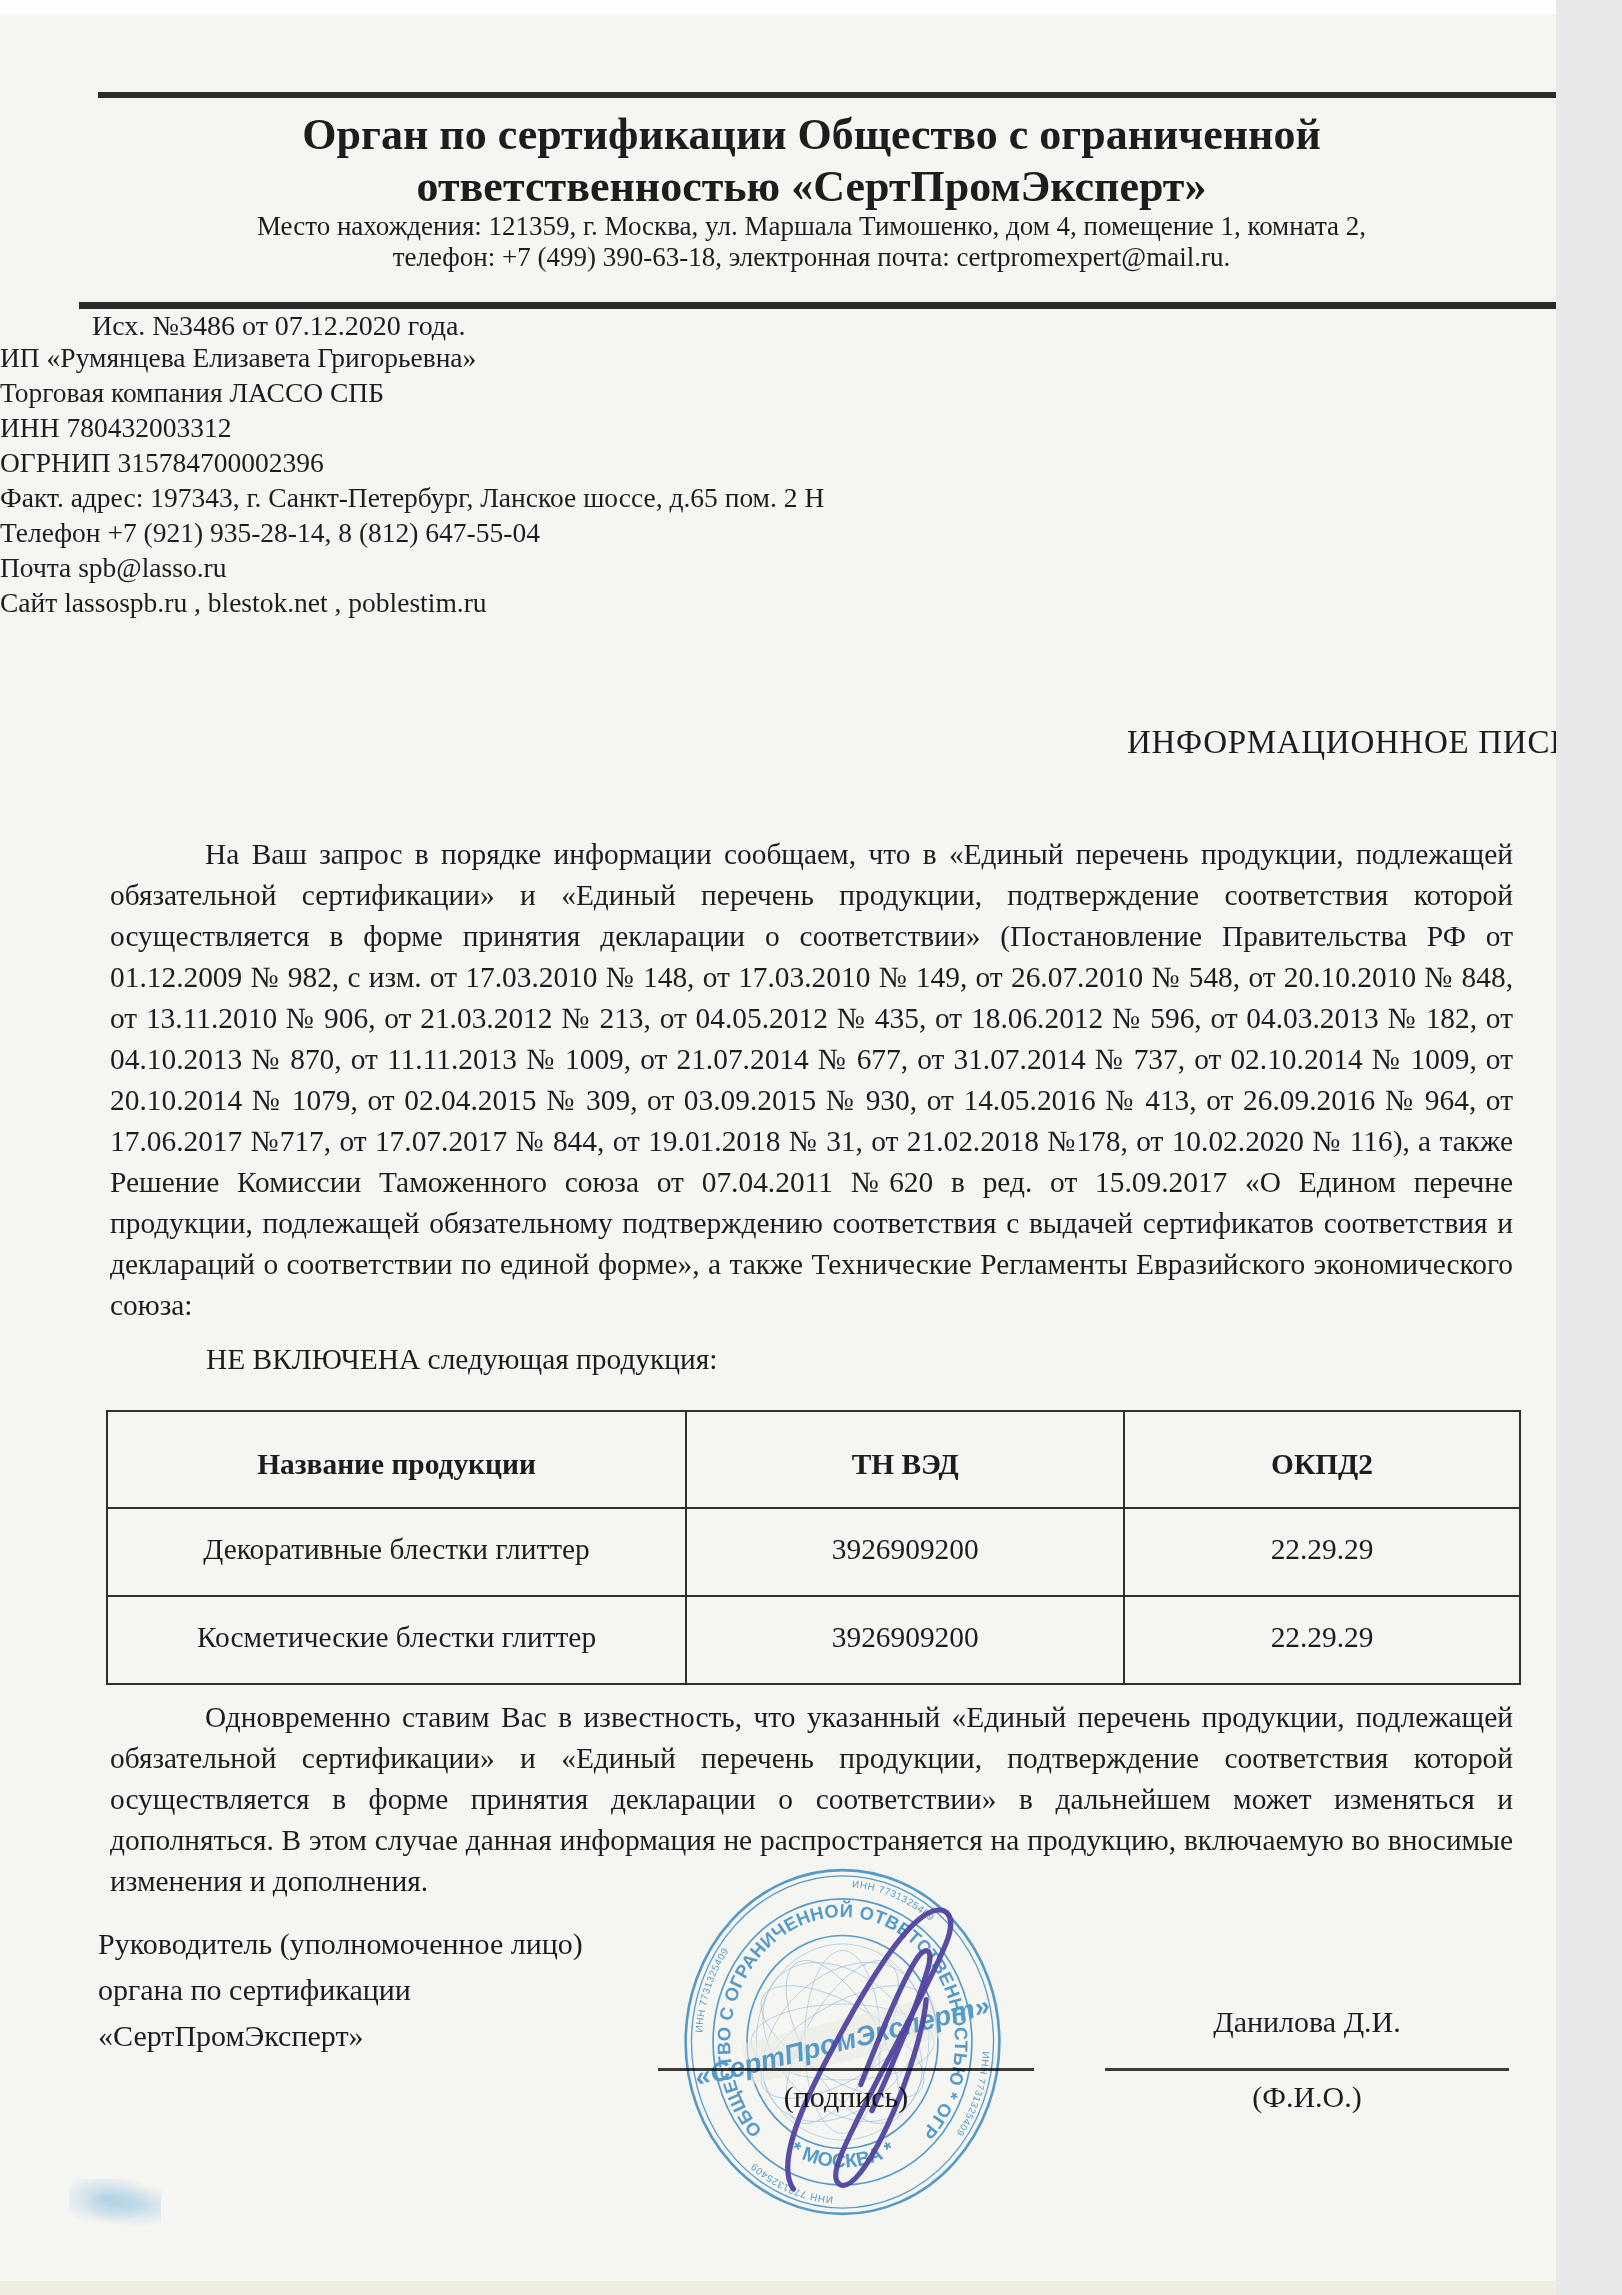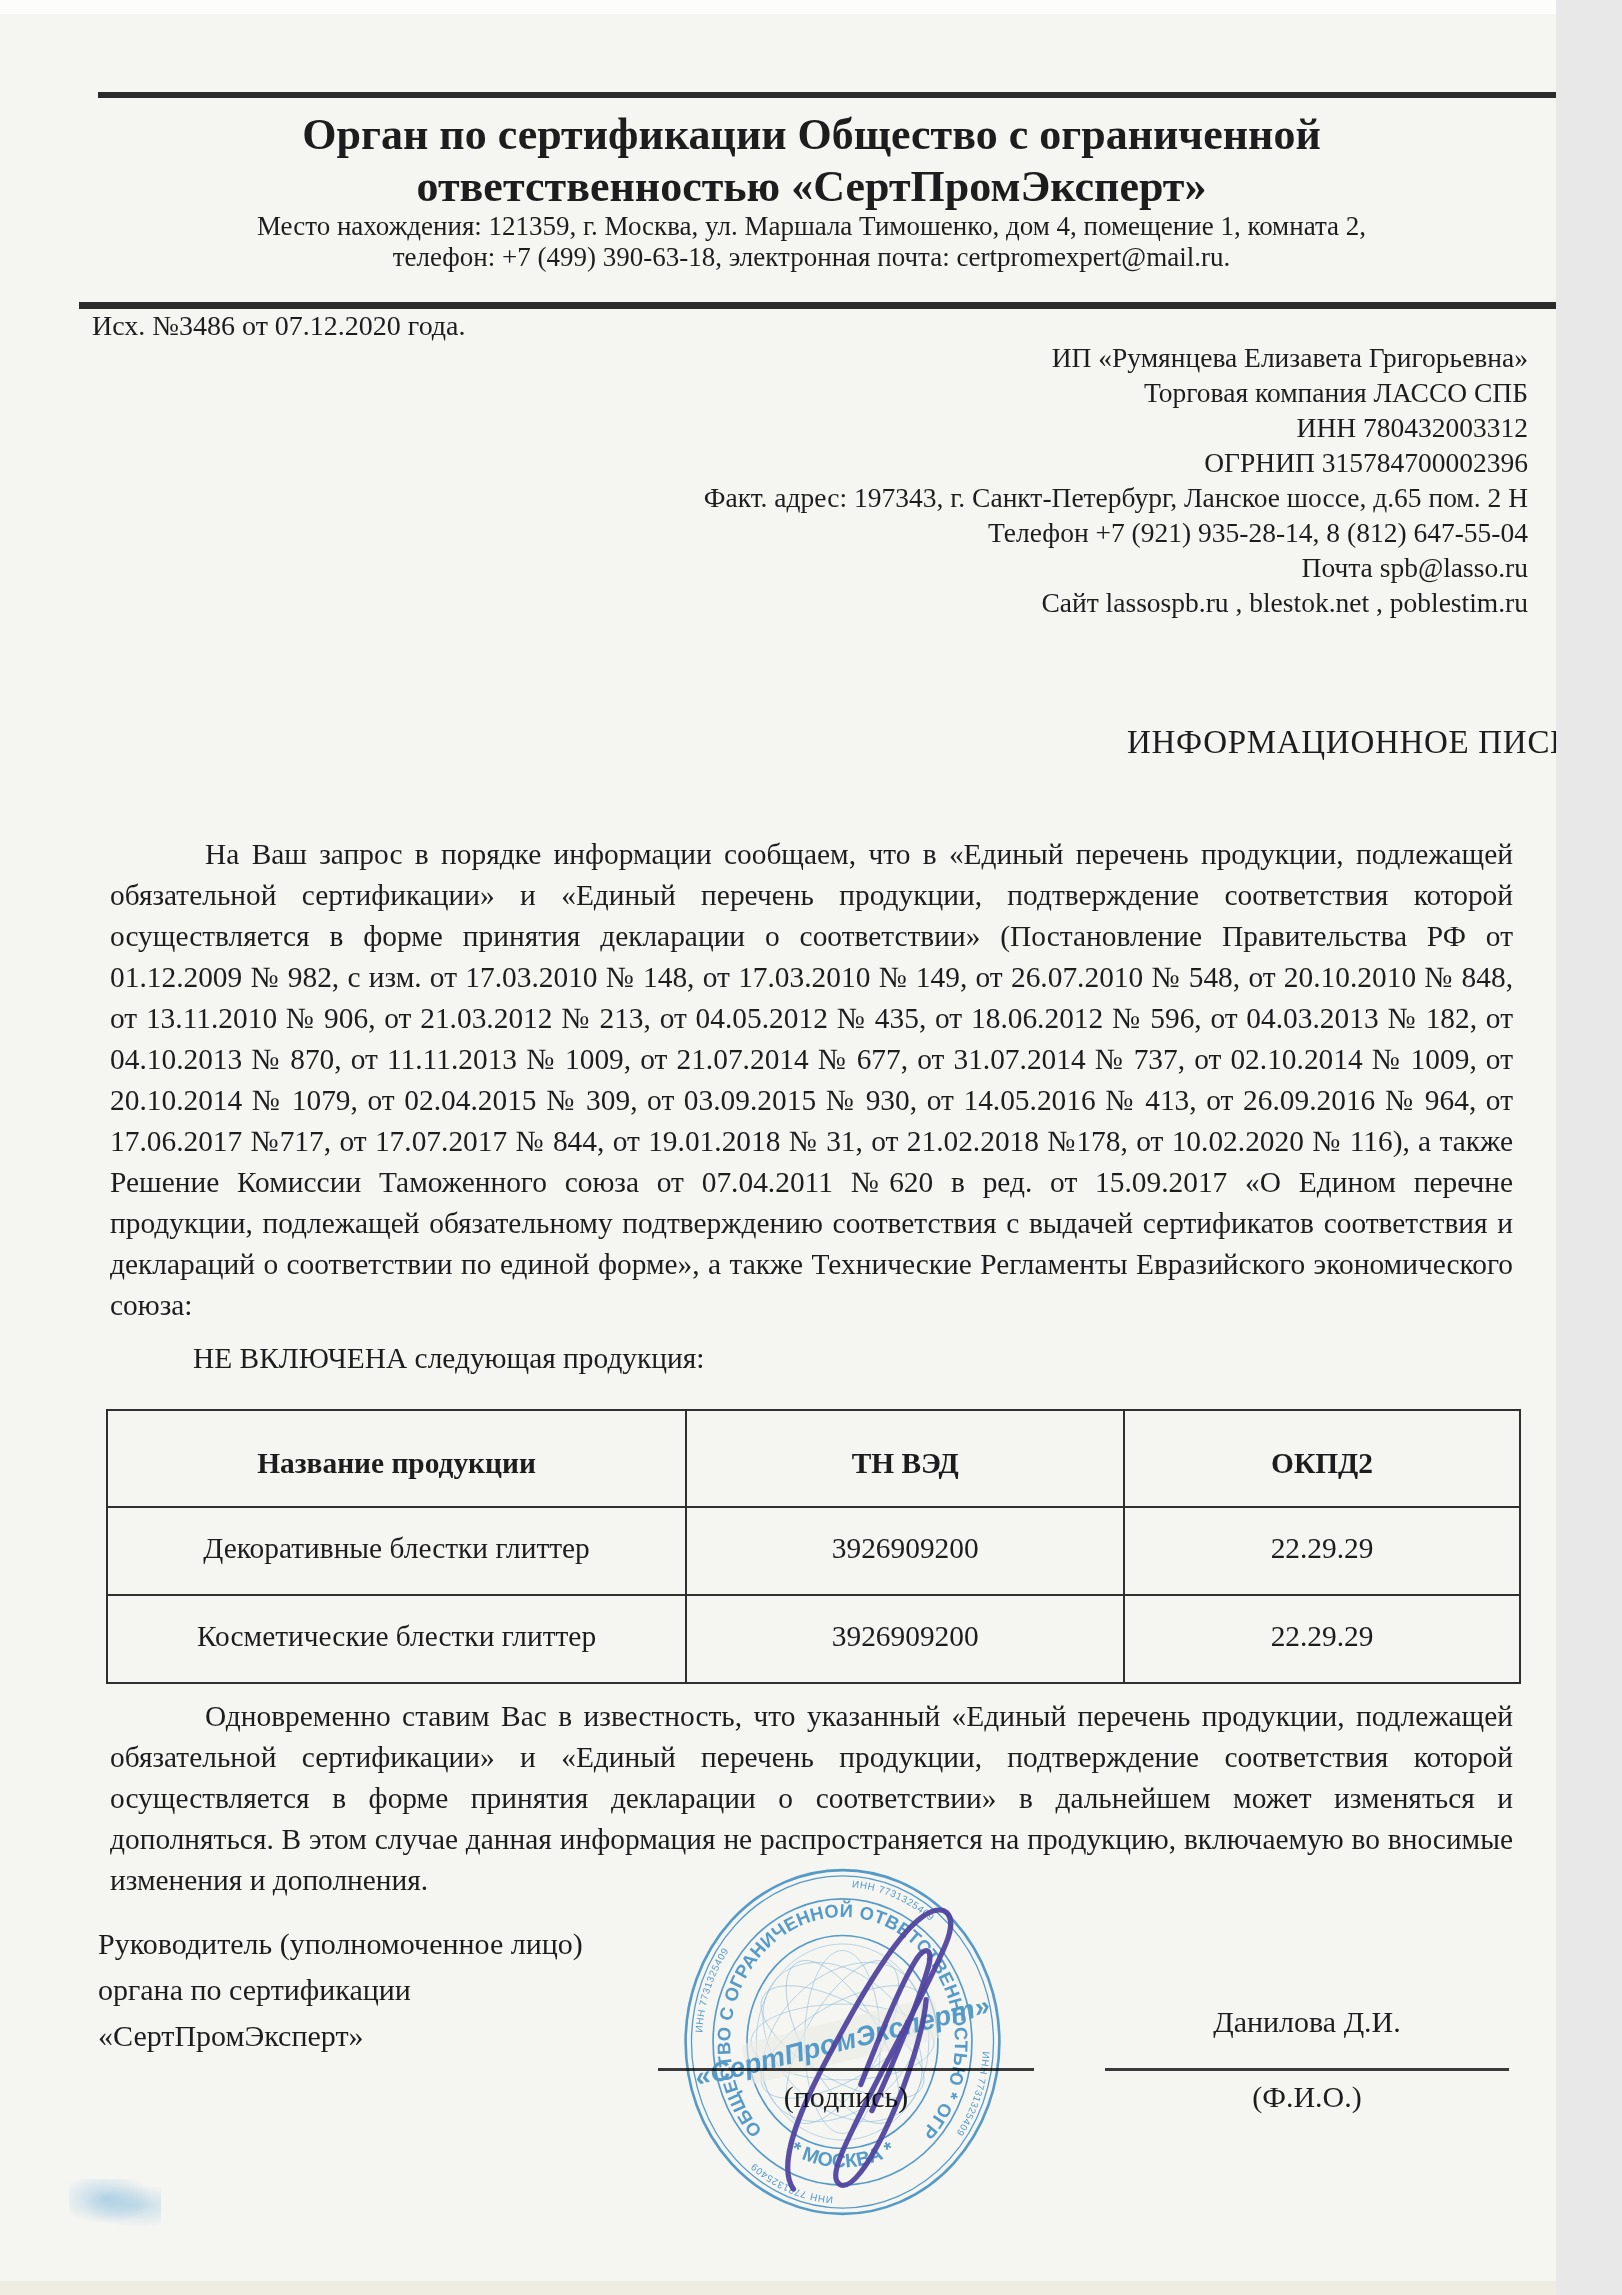--- a/index.html
+++ b/index.html
@@ -10,25 +10,25 @@
   .abs{position:absolute;}
   .edge-top{left:0;top:0;width:1623px;height:14.4px;background:#fdfdfc;}
   .edge-bottom{left:0;top:2281px;width:1623px;height:14.4px;background:#ece9dc;opacity:.75;}
   .rule{background:#2b2b2b;}
   .rule-top{left:98px;top:92px;width:1462px;height:5.9px;}
   .rule-bottom{left:79px;top:302px;width:1493px;height:6.5px;}
   .org-name{left:0;top:109px;width:1623px;text-align:center;font-weight:bold;
     font-size:44px;line-height:52px;}
   .org-address{left:0;top:211px;width:1623px;text-align:center;font-size:27px;line-height:31px;}
   .ref-line{left:92px;top:310px;font-size:28px;}
-  .recipient{left:0;top:340px;right:95px;width:1528px;text-align:right;font-size:27.5px;line-height:35px;}
+  .recipient{left:0;top:340px;right:95px;width:1528px;font-size:27.5px;line-height:35px;}
   .doc-title{left:0;top:724px;width:1623px;text-align:right;font-weight:normal;font-size:33px;letter-spacing:0.7px;}
   .body-flow{left:98px;top:822px;width:1427px;font-size:29.4px;line-height:41px;}
   .body-flow p{margin:12px;text-align:justify;text-indent:95px;}
-  .not-included{margin:0;text-indent:95px;}
+  .not-included{margin:13px;text-indent:95px;}
   table.products{border-collapse:collapse;width:1415px;margin:30px 0 0 7.9px;table-layout:fixed;
     font-size:29.4px;}
   table.products th,table.products td{border:2.6px solid #2f2f2f;text-align:center;vertical-align:top;}
   table.products th{font-weight:bold;height:62px;padding-top:32px;}
   table.products td{height:65px;padding-top:20px;}
   col.c1{width:41%;}col.c2{width:31%;}col.c3{width:28%;}
   .para2{margin-top:84px;}
   .sig-left{left:98px;top:1921px;width:589px;font-size:30px;line-height:46px;}
   .sig-line{height:0;border-top:3.3px solid #3a3a3a;z-index:2;}
   .sig-line-left{left:658px;top:2068px;width:376px;}

